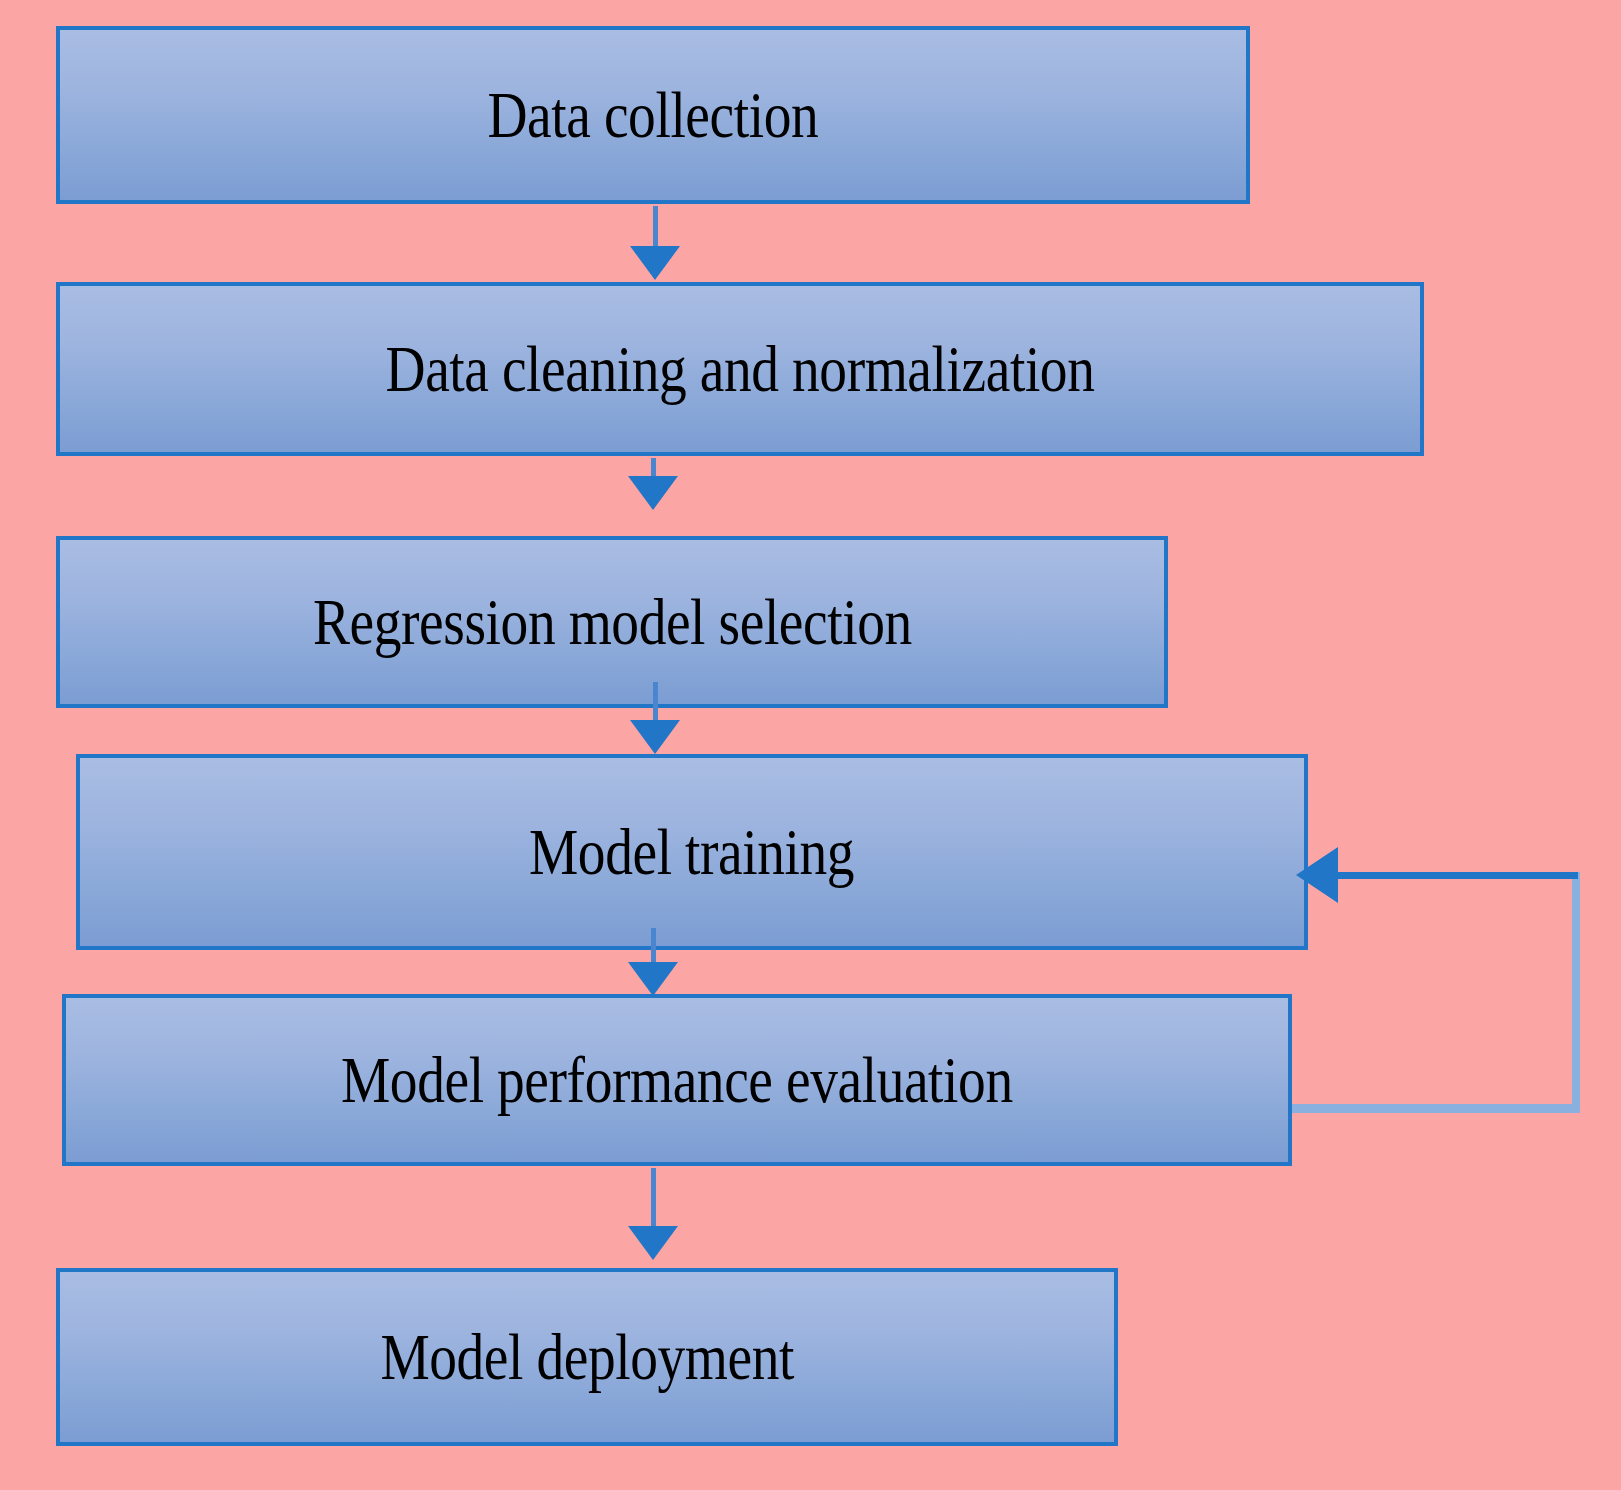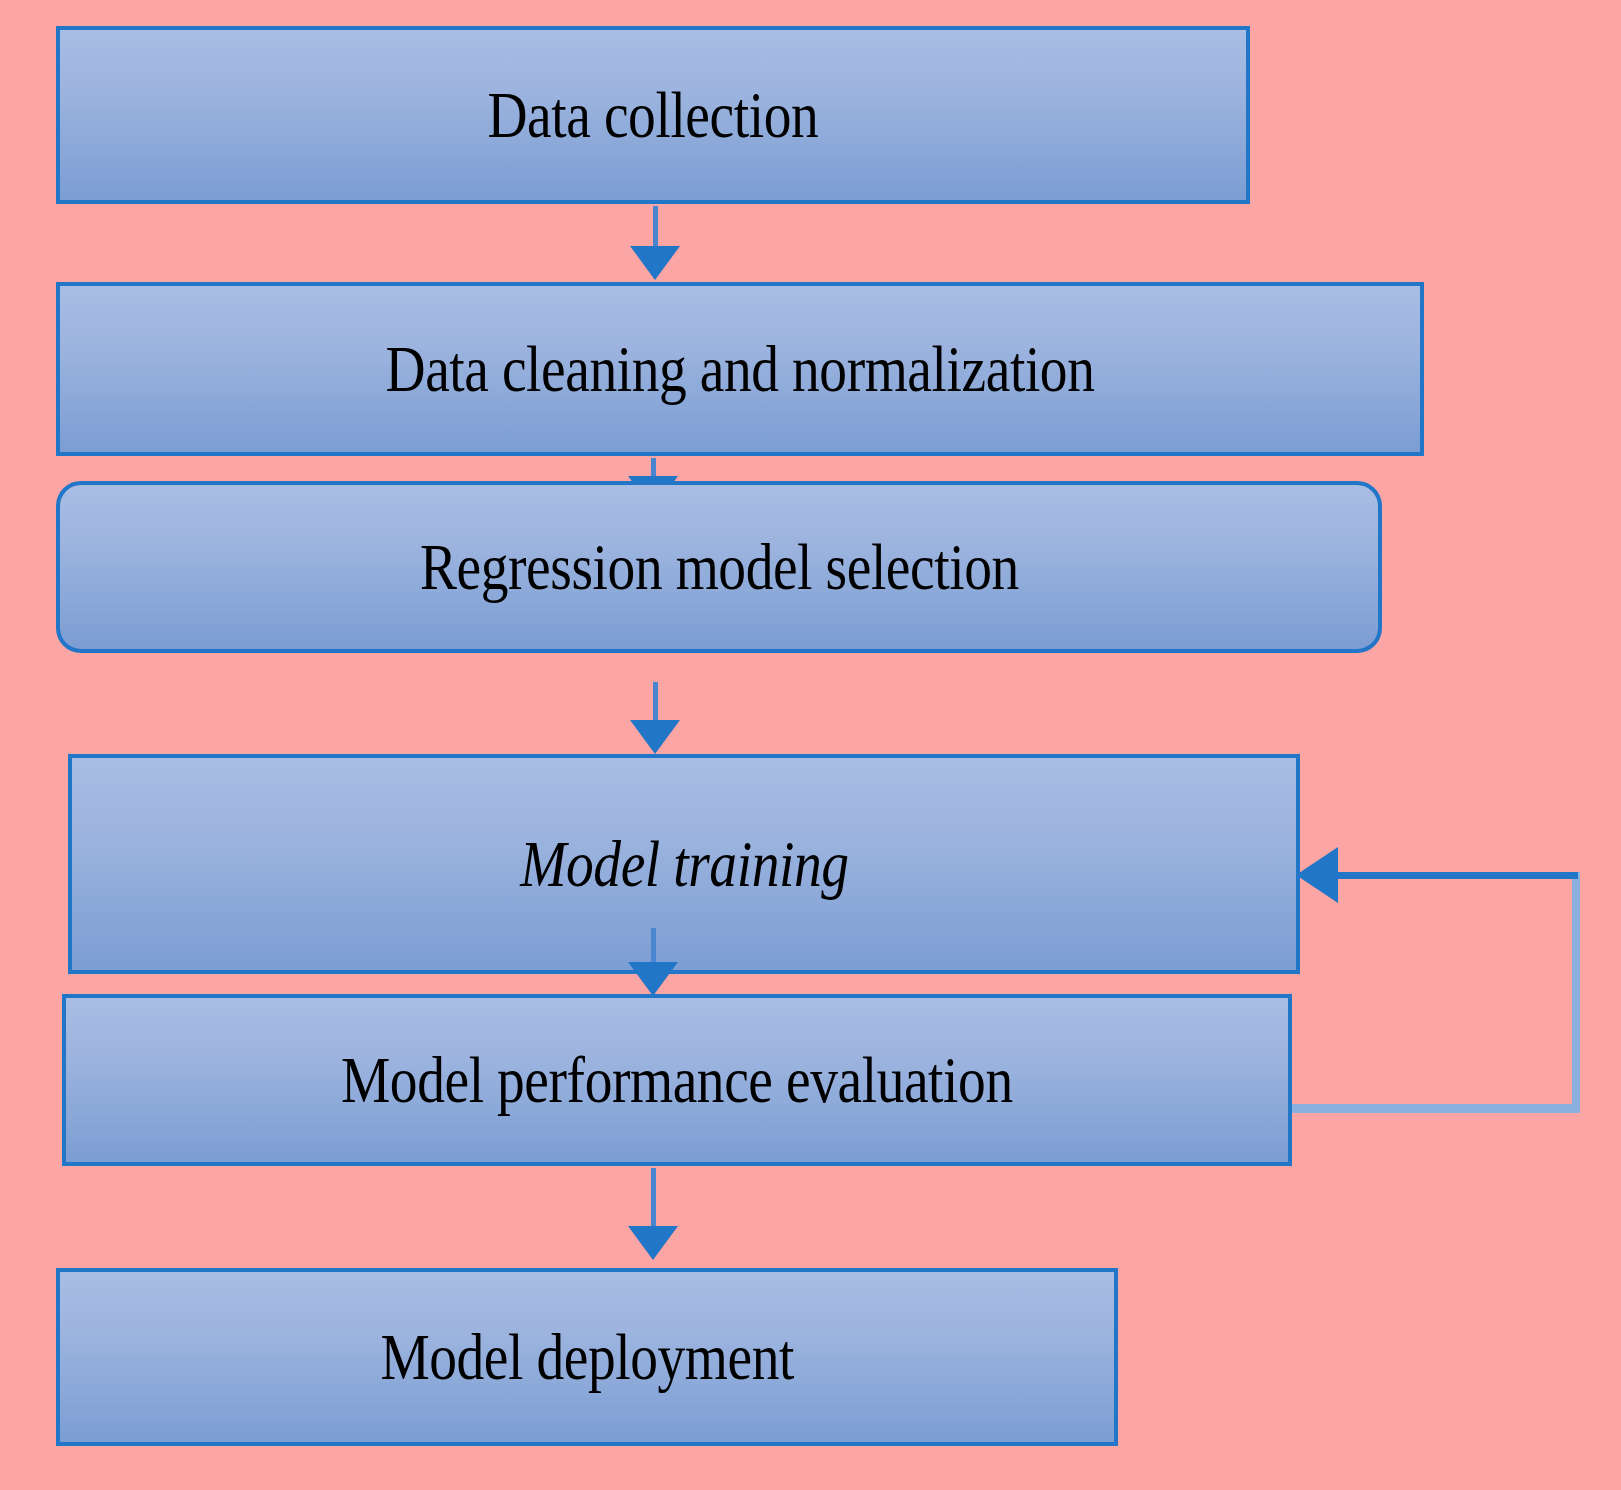--- a/index.html
+++ b/index.html
@@ -99,30 +99,30 @@
 
   <div class="node" style="left:56px; top:282px; width:1368px; height:174px;">
     <span class="node-label">Data cleaning and normalization</span>
   </div>
 
   <div class="arrow-v" style="left:628px; top:458px; width:50px; height:52px;">
     <div class="stem" style="height:20px;"></div>
     <div class="head" style="top:18px;"></div>
   </div>
 
-  <div class="node" style="left:56px; top:481px; width:1326px; height:172px;border-radius:25px;">
+  <div class="node" style="left:56px; top:536px; width:1112px; height:172px;">
     <span class="node-label">Regression model selection</span>
   </div>
 
   <div class="arrow-v" style="left:630px; top:682px; width:50px; height:72px;">
     <div class="stem" style="height:42px;"></div>
     <div class="head" style="top:38px;"></div>
   </div>
 
-  <div class="node" style="left:68px; top:754px; width:1232px; height:220px;font-style:italic;">
+  <div class="node" style="left:76px; top:754px; width:1232px; height:196px;">
     <span class="node-label">Model training</span>
   </div>
 
   <div class="arrow-v" style="left:628px; top:928px; width:50px; height:68px;">
     <div class="stem" style="height:38px;"></div>
     <div class="head" style="top:34px;"></div>
   </div>
 
   <div class="node" style="left:62px; top:994px; width:1230px; height:172px;">
     <span class="node-label">Model performance evaluation</span>

